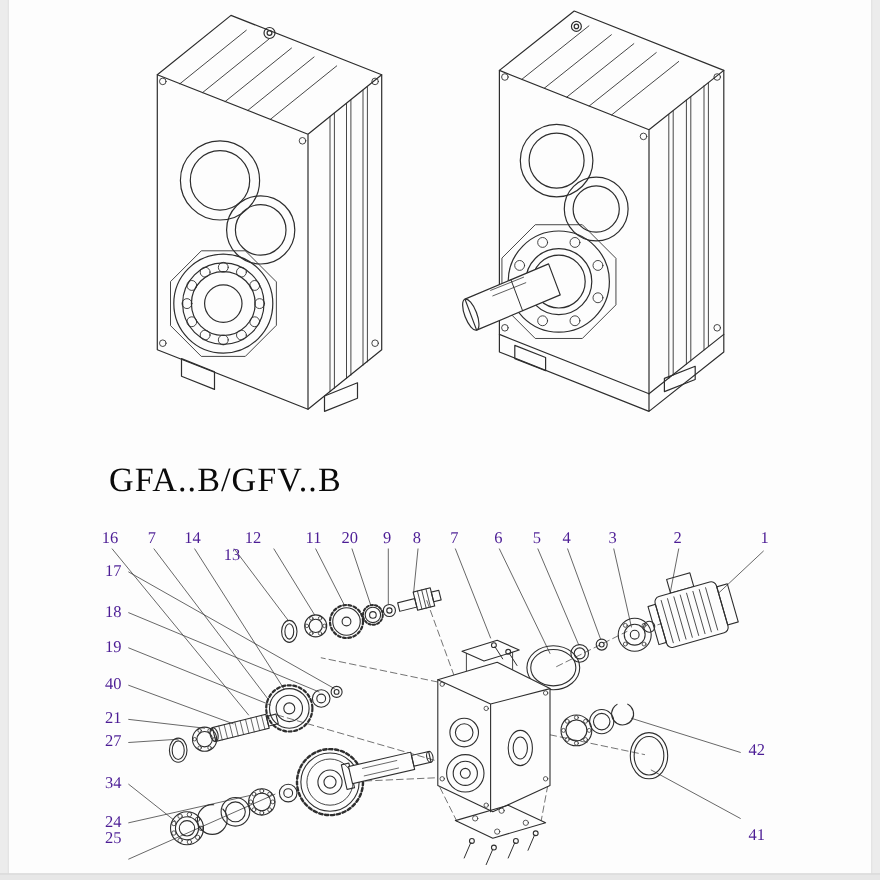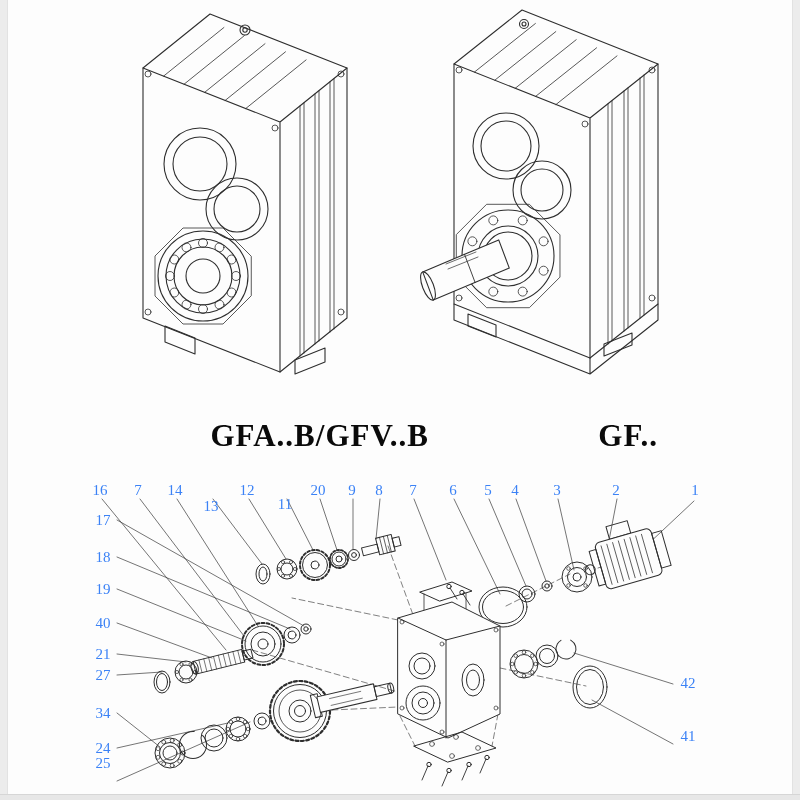--- a/index.html
+++ b/index.html
@@ -4,25 +4,25 @@
 <style>
   html,body{margin:0;padding:0;background:#ffffff;}
   .canvas{position:relative;width:800px;height:800px;background:#fdfdfd;overflow:hidden;
           font-family:"Liberation Serif",serif;color:#141414;}
   .edge-strip{position:absolute;background:#ececec;}
   .edge-left{left:0;top:0;bottom:0;width:7px;border-right:1px solid #e2e2e2;}
   .edge-right{right:0;top:0;bottom:0;width:7px;border-left:1px solid #e2e2e2;}
   .edge-bottom{left:0;right:0;bottom:0;height:5px;background:#e7e7e7;border-top:1px solid #d6d6d6;}
   .drawing{position:absolute;}
   .drawing svg{display:block;}
-  .model-label{position:absolute;text-align:right;font-weight:bold;font-size:31px;
+  .model-label{position:absolute;text-align:left;font-weight:normal;font-size:31px;
                letter-spacing:1px;color:#0a0a0a;white-space:nowrap;}
   .exploded{position:absolute;left:0;top:460px;width:800px;height:340px;}
   .exploded svg{position:absolute;left:0;top:0;}
-  .callout{position:absolute;transform:translate(-50%,-50%);font-size:15px;color:#3b82f6;}
+  .callout{position:absolute;transform:translate(-50%,-50%);font-size:15px;color:#4c1d95;}
 </style>
 </head>
 <body>
 
 <div class="canvas">
 
   <div class="edge-strip edge-left"></div>
   <div class="edge-strip edge-right"></div>
 
   <div class="drawing" style="left:95px;top:4px;">
@@ -137,21 +137,20 @@
             <circle cx="177" cy="120" r="3"></circle>
         </g>
         <g>
           <path d="M60,310 L88,321 L88,333 L60,322 Z M196,340 L224,329 L224,341 L196,352 Z"></path>
         </g>
       </g>
     </svg>
   </div>
 
   <div class="model-label" style="left:99px;top:418px;width:330px;">GFA..B/GFV..B</div>
-  <div class="model-label" style="left:428px;top:418px;width:230px;">GF..</div>
 
   <div class="exploded">
     <svg viewBox="0 0 800 340" width="800" height="340">
       <g fill="none" stroke="#2e2e2e" stroke-width="1" stroke-linejoin="round" stroke-linecap="round">
 
         <g stroke="#3a3a3a" stroke-width="0.7">
           <line x1="102" y1="39" x2="226" y2="190"></line>
             <line x1="140" y1="39" x2="244" y2="176"></line>
           <line x1="177" y1="39" x2="258" y2="166"></line>
             <line x1="213" y1="39" x2="262" y2="104"></line>
@@ -381,22 +380,22 @@
           <circle cx="469" cy="304.5" r="2.2"></circle>
             <circle cx="487" cy="297.5" r="2.2"></circle>
         </g>
       </g>
     </svg>
 
     <span class="callout" style="left:100px;top:30px">16</span>
     <span class="callout" style="left:138px;top:30px">7</span>
     <span class="callout" style="left:175px;top:30px">14</span>
     <span class="callout" style="left:211px;top:46px">13</span>
-    <span class="callout" style="left:247px;top:30px">12</span>
-    <span class="callout" style="left:285px;top:44px">11</span>
+    <span class="callout" style="left:230px;top:30px">12</span>
+    <span class="callout" style="left:285px;top:30px">11</span>
     <span class="callout" style="left:318px;top:30px">20</span>
     <span class="callout" style="left:352px;top:30px">9</span>
     <span class="callout" style="left:379px;top:30px">8</span>
     <span class="callout" style="left:413px;top:30px">7</span>
     <span class="callout" style="left:453px;top:30px">6</span>
     <span class="callout" style="left:488px;top:30px">5</span>
     <span class="callout" style="left:515px;top:30px">4</span>
     <span class="callout" style="left:557px;top:30px">3</span>
     <span class="callout" style="left:616px;top:30px">2</span>
     <span class="callout" style="left:695px;top:30px">1</span>
@@ -405,17 +404,17 @@
     <span class="callout" style="left:103px;top:97px">18</span>
     <span class="callout" style="left:103px;top:129px">19</span>
     <span class="callout" style="left:103px;top:163px">40</span>
     <span class="callout" style="left:103px;top:194px">21</span>
     <span class="callout" style="left:103px;top:215px">27</span>
     <span class="callout" style="left:103px;top:253px">34</span>
     <span class="callout" style="left:103px;top:288px">24</span>
     <span class="callout" style="left:103px;top:303px">25</span>
 
     <span class="callout" style="left:688px;top:223px">42</span>
-    <span class="callout" style="left:688px;top:276px">41</span>
+    <span class="callout" style="left:688px;top:300px">41</span>
   </div>
 
   <div class="edge-strip edge-bottom"></div>
 </div>
 
 </body></html>

